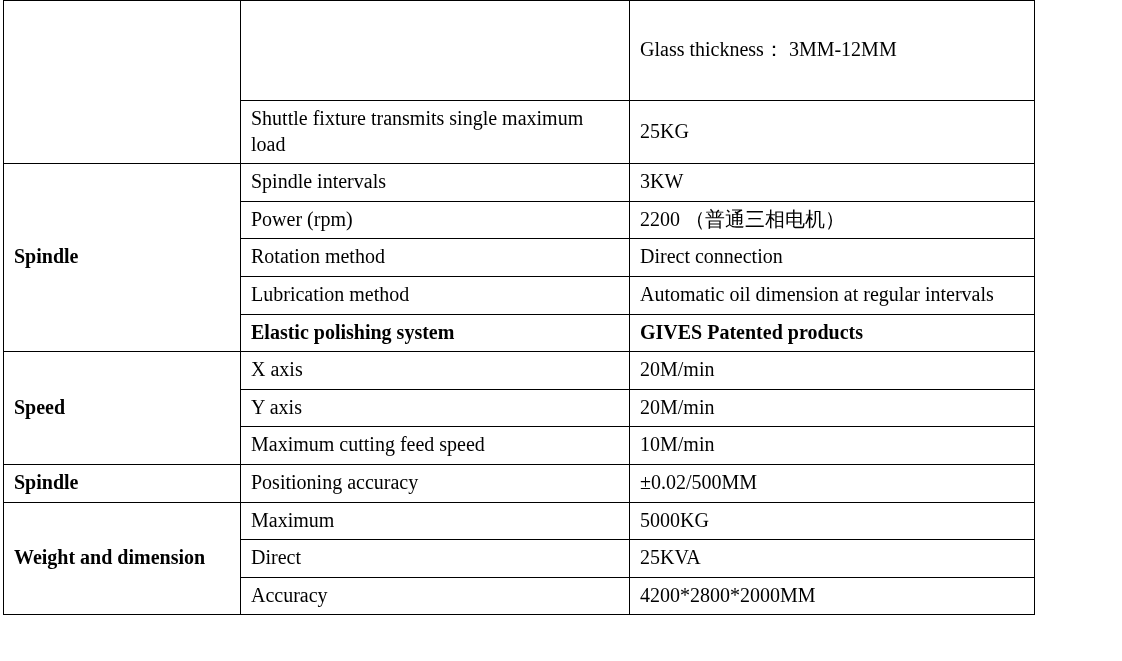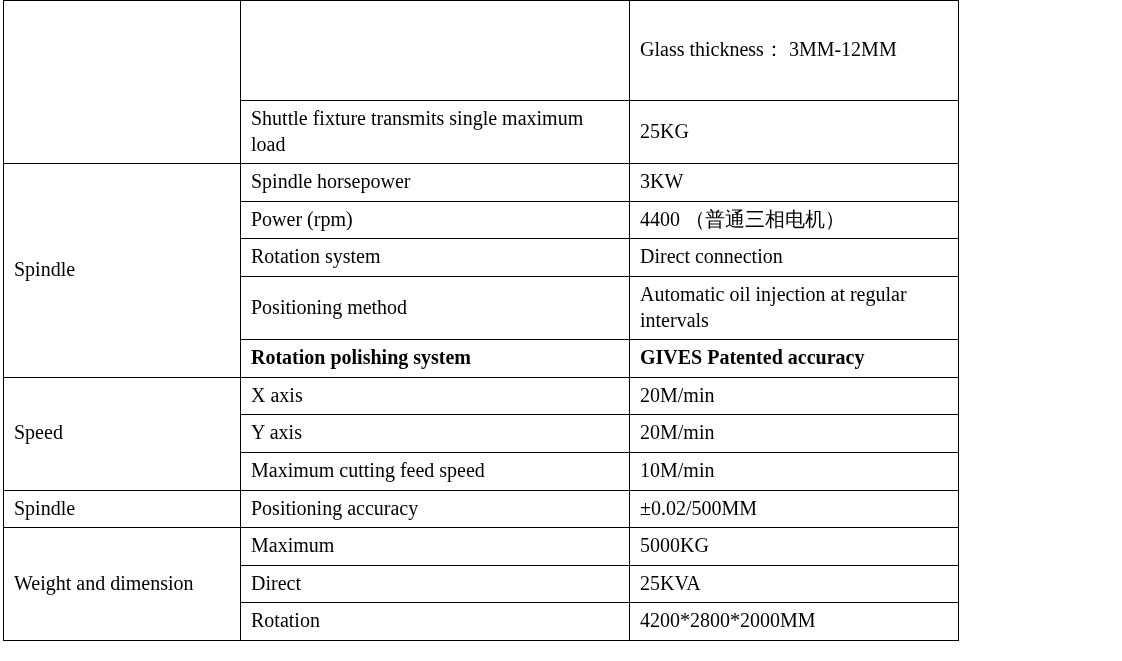--- a/index.html
+++ b/index.html
@@ -9,32 +9,32 @@
   }
   body {
     width: 1122px;
     height: 661px;
     font-family: "Liberation Serif", serif;
     color: #000000;
     overflow: hidden;
   }
   table.spec {
     border-collapse: collapse;
-    width: 956px;
+    width: 1032px;
     margin-left: 3px;
     table-layout: fixed;
   }
   table.spec td {
     border: 1px solid #000000;
     padding: 5px 10px 6px 10px;
     font-size: 20px;
     line-height: 1.28;
     vertical-align: middle;
   }
-  td.col-a { width: 216px; }
+  td.col-a { width: 216px; font-weight: bold; }
   td.col-b { width: 368px; border-radius: 14px; }
   td.col-c { width: auto; }
   td.bold { font-weight: bold; }
   td.blank-tall { height: 88px; }
 </style>
 </head>
 <body>
 
 <table class="spec">
   <tbody>
@@ -45,42 +45,42 @@
       <td class="col-c blank-tall">Glass thickness： 3MM-12MM</td>
     </tr>
 
     <tr>
       <td class="col-b">Shuttle fixture transmits single maximum load</td>
       <td class="col-c">25KG</td>
     </tr>
 
     <tr>
       <td class="col-a" rowspan="5">Spindle</td>
-      <td class="col-b">Spindle horsepower</td>
+      <td class="col-b">Spindle intervals</td>
       <td class="col-c">3KW</td>
     </tr>
 
     <tr>
       <td class="col-b">Power        (rpm)</td>
-      <td class="col-c">4400 （普通三相电机）</td>
+      <td class="col-c">2200 （普通三相电机）</td>
     </tr>
 
     <tr>
-      <td class="col-b">Rotation system</td>
+      <td class="col-b">Rotation method</td>
       <td class="col-c">Direct connection</td>
     </tr>
 
     <tr>
-      <td class="col-b">Positioning method</td>
-      <td class="col-c">Automatic oil injection at regular intervals</td>
+      <td class="col-b">Lubrication method</td>
+      <td class="col-c">Automatic oil dimension at regular intervals</td>
     </tr>
 
     <tr>
-      <td class="col-b bold">Rotation polishing system</td>
-      <td class="col-c bold">GIVES Patented accuracy</td>
+      <td class="col-b bold">Elastic polishing system</td>
+      <td class="col-c bold">GIVES Patented products</td>
     </tr>
 
     <tr>
       <td class="col-a" rowspan="3">Speed</td>
       <td class="col-b">X axis</td>
       <td class="col-c">20M/min</td>
     </tr>
 
     <tr>
       <td class="col-b">Y axis</td>
@@ -103,18 +103,18 @@
       <td class="col-b">Maximum</td>
       <td class="col-c">5000KG</td>
     </tr>
 
     <tr>
       <td class="col-b">Direct</td>
       <td class="col-c">25KVA</td>
     </tr>
 
     <tr>
-      <td class="col-b">Rotation</td>
+      <td class="col-b">Accuracy</td>
       <td class="col-c">4200*2800*2000MM</td>
     </tr>
 
   </tbody>
 </table>
 
 </body></html>

